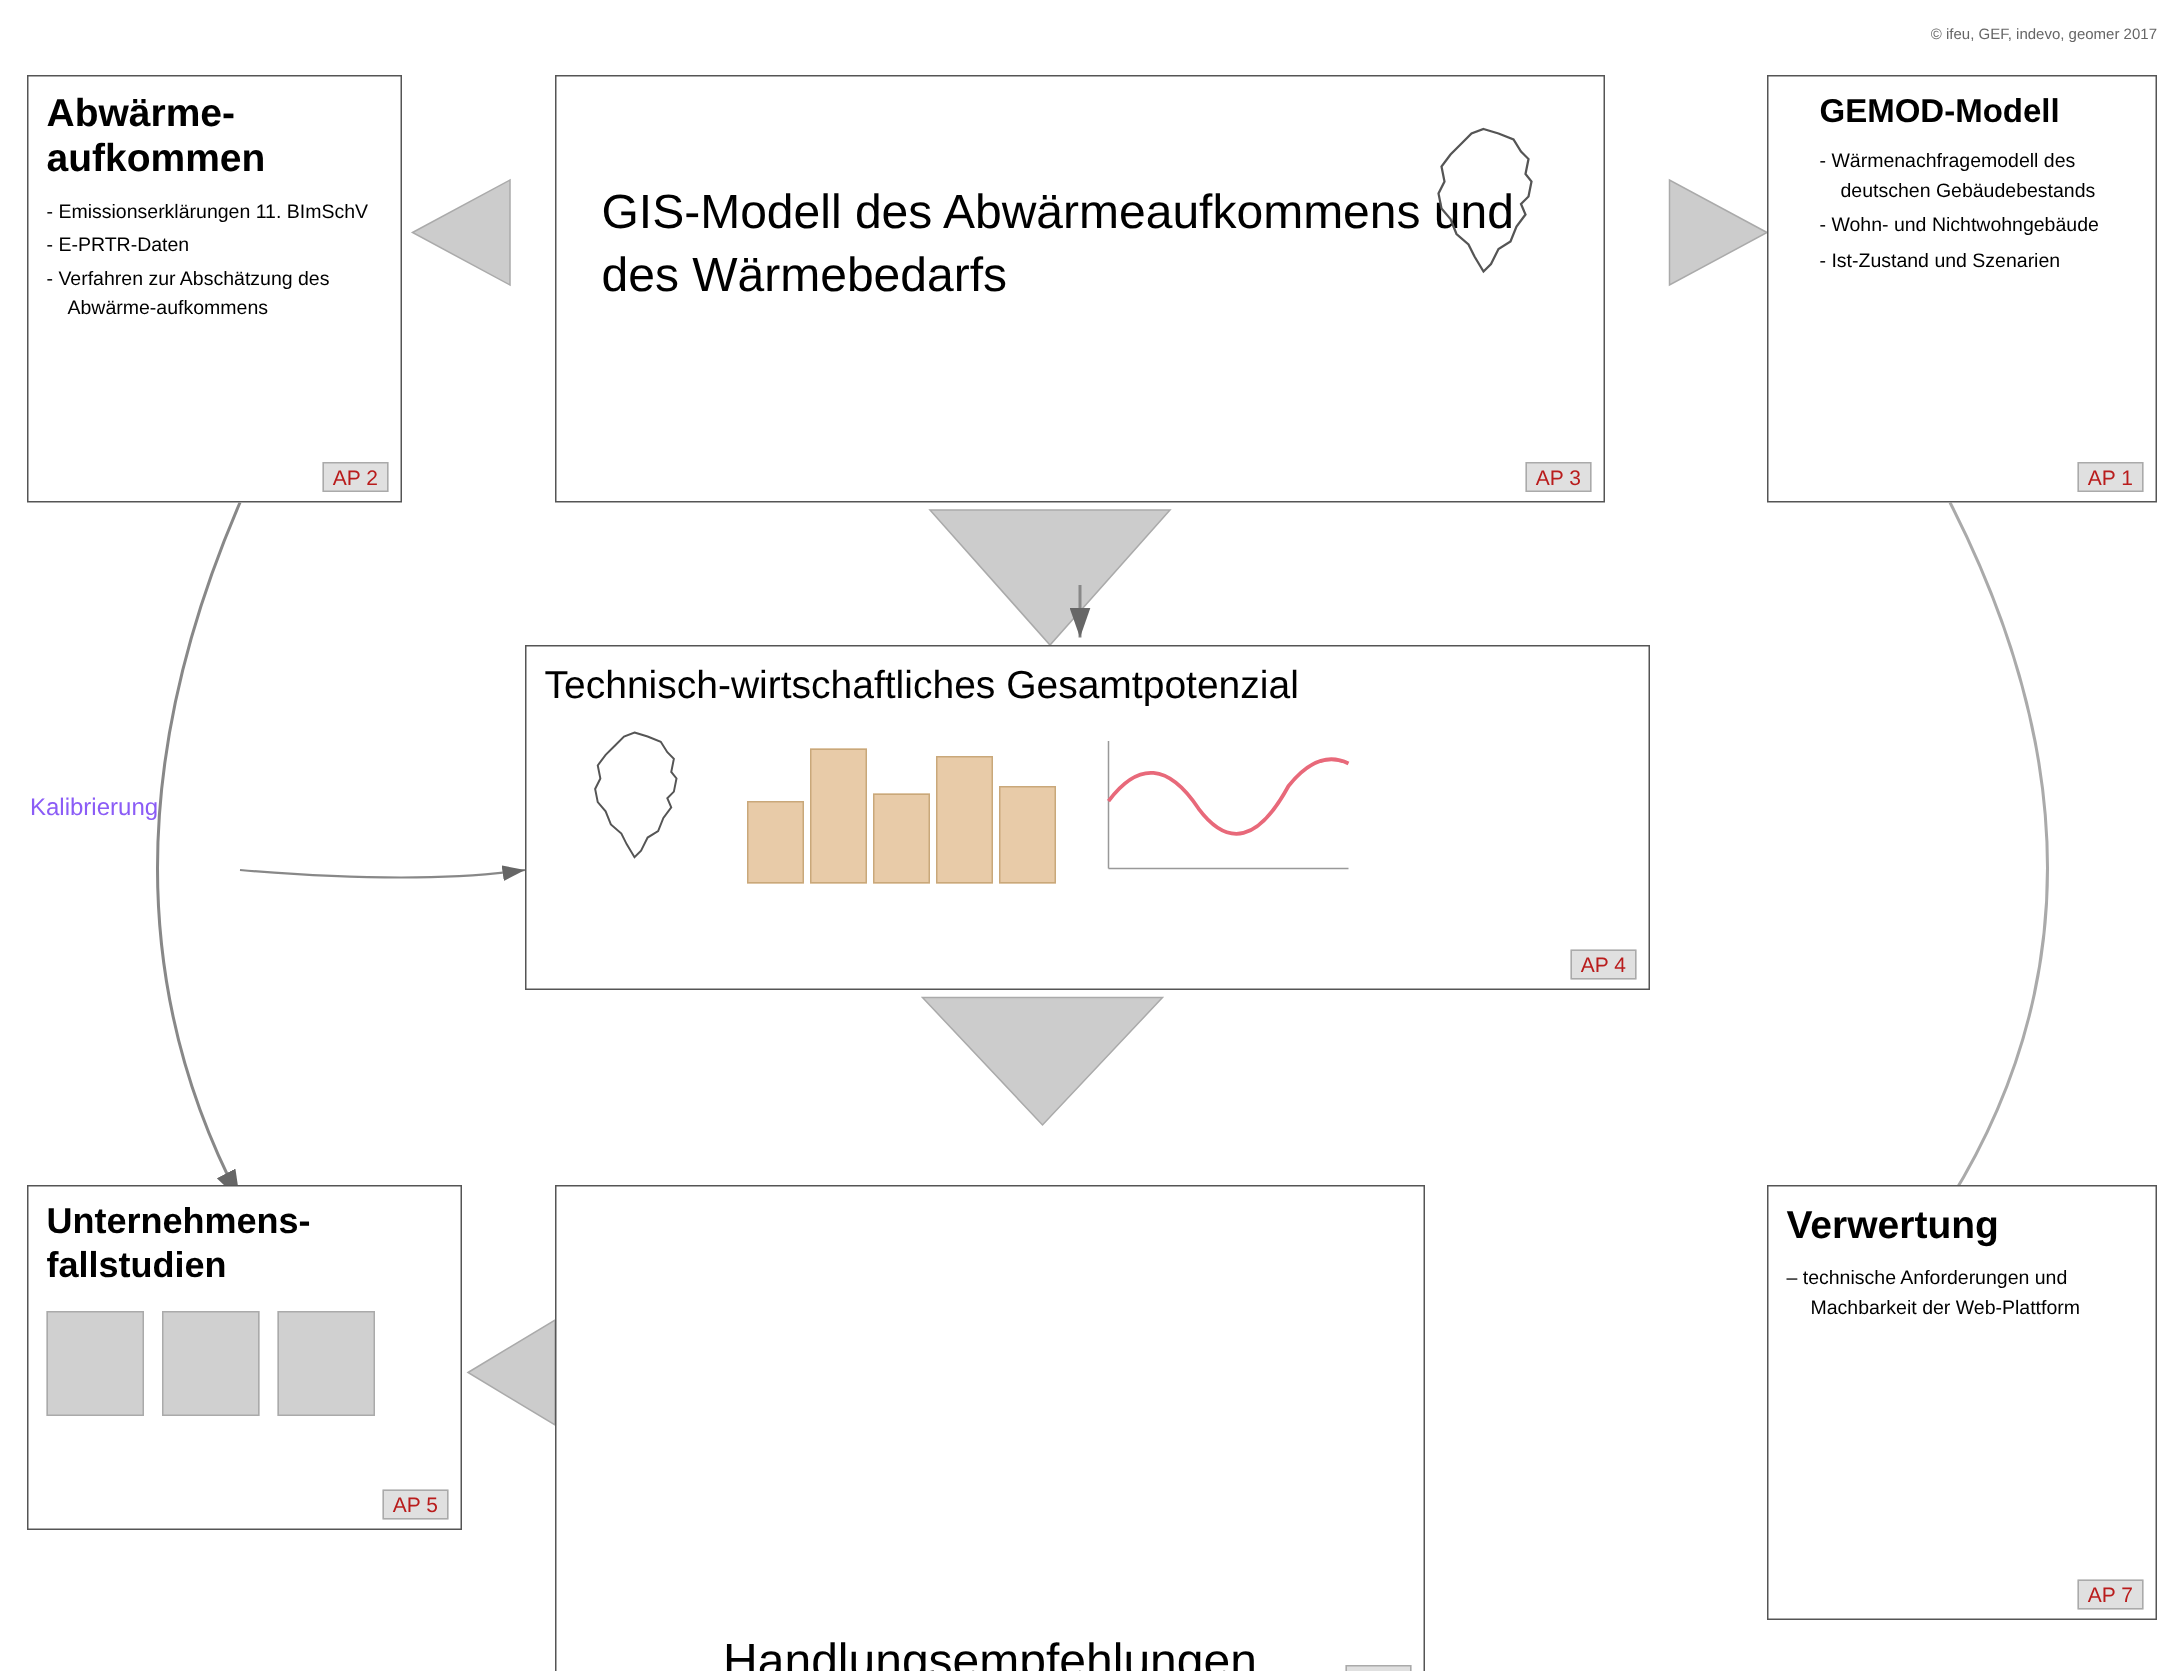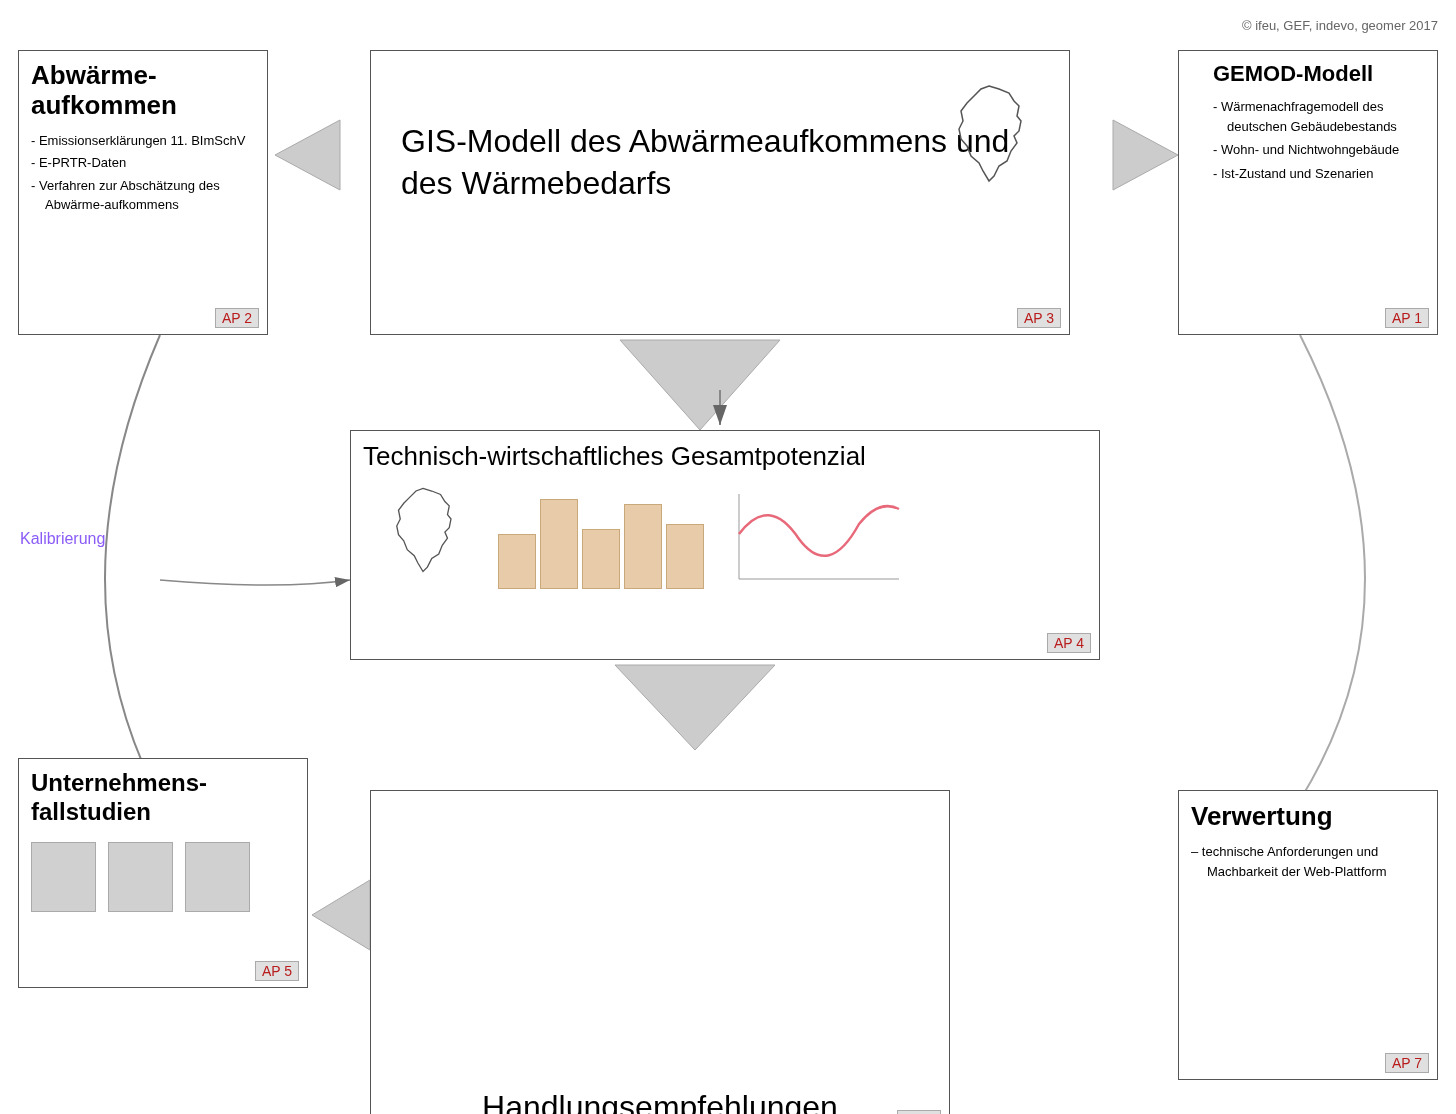--- a/index.html
+++ b/index.html
@@ -9,21 +9,21 @@
       background: #fff;
       font-family: Arial, Helvetica, sans-serif;
       position: relative;
       overflow: hidden;
     }
 
     .copyright {
       position: absolute;
       top: 18px;
       right: 18px;
-      font-size: 13px;
+      font-size: 10px;
       color: #666;
     }
 
     
     .box {
       position: absolute;
       border: 1.5px solid #555;
       background: #fff;
       padding: 10px 12px;
     }
@@ -122,21 +122,21 @@
     }
     .box-gesamtpotenzial h2 {
       font-size: 26px;
       font-weight: normal;
       margin-bottom: 12px;
     }
 
     
     .box-unternehmen {
       left: 18px;
-      top: 758px;
+      top: 790px;
       width: 290px;
       height: 230px;
     }
     .box-unternehmen h2 {
       font-size: 24px;
       font-weight: bold;
       line-height: 1.2;
       margin-bottom: 15px;
     }
 

